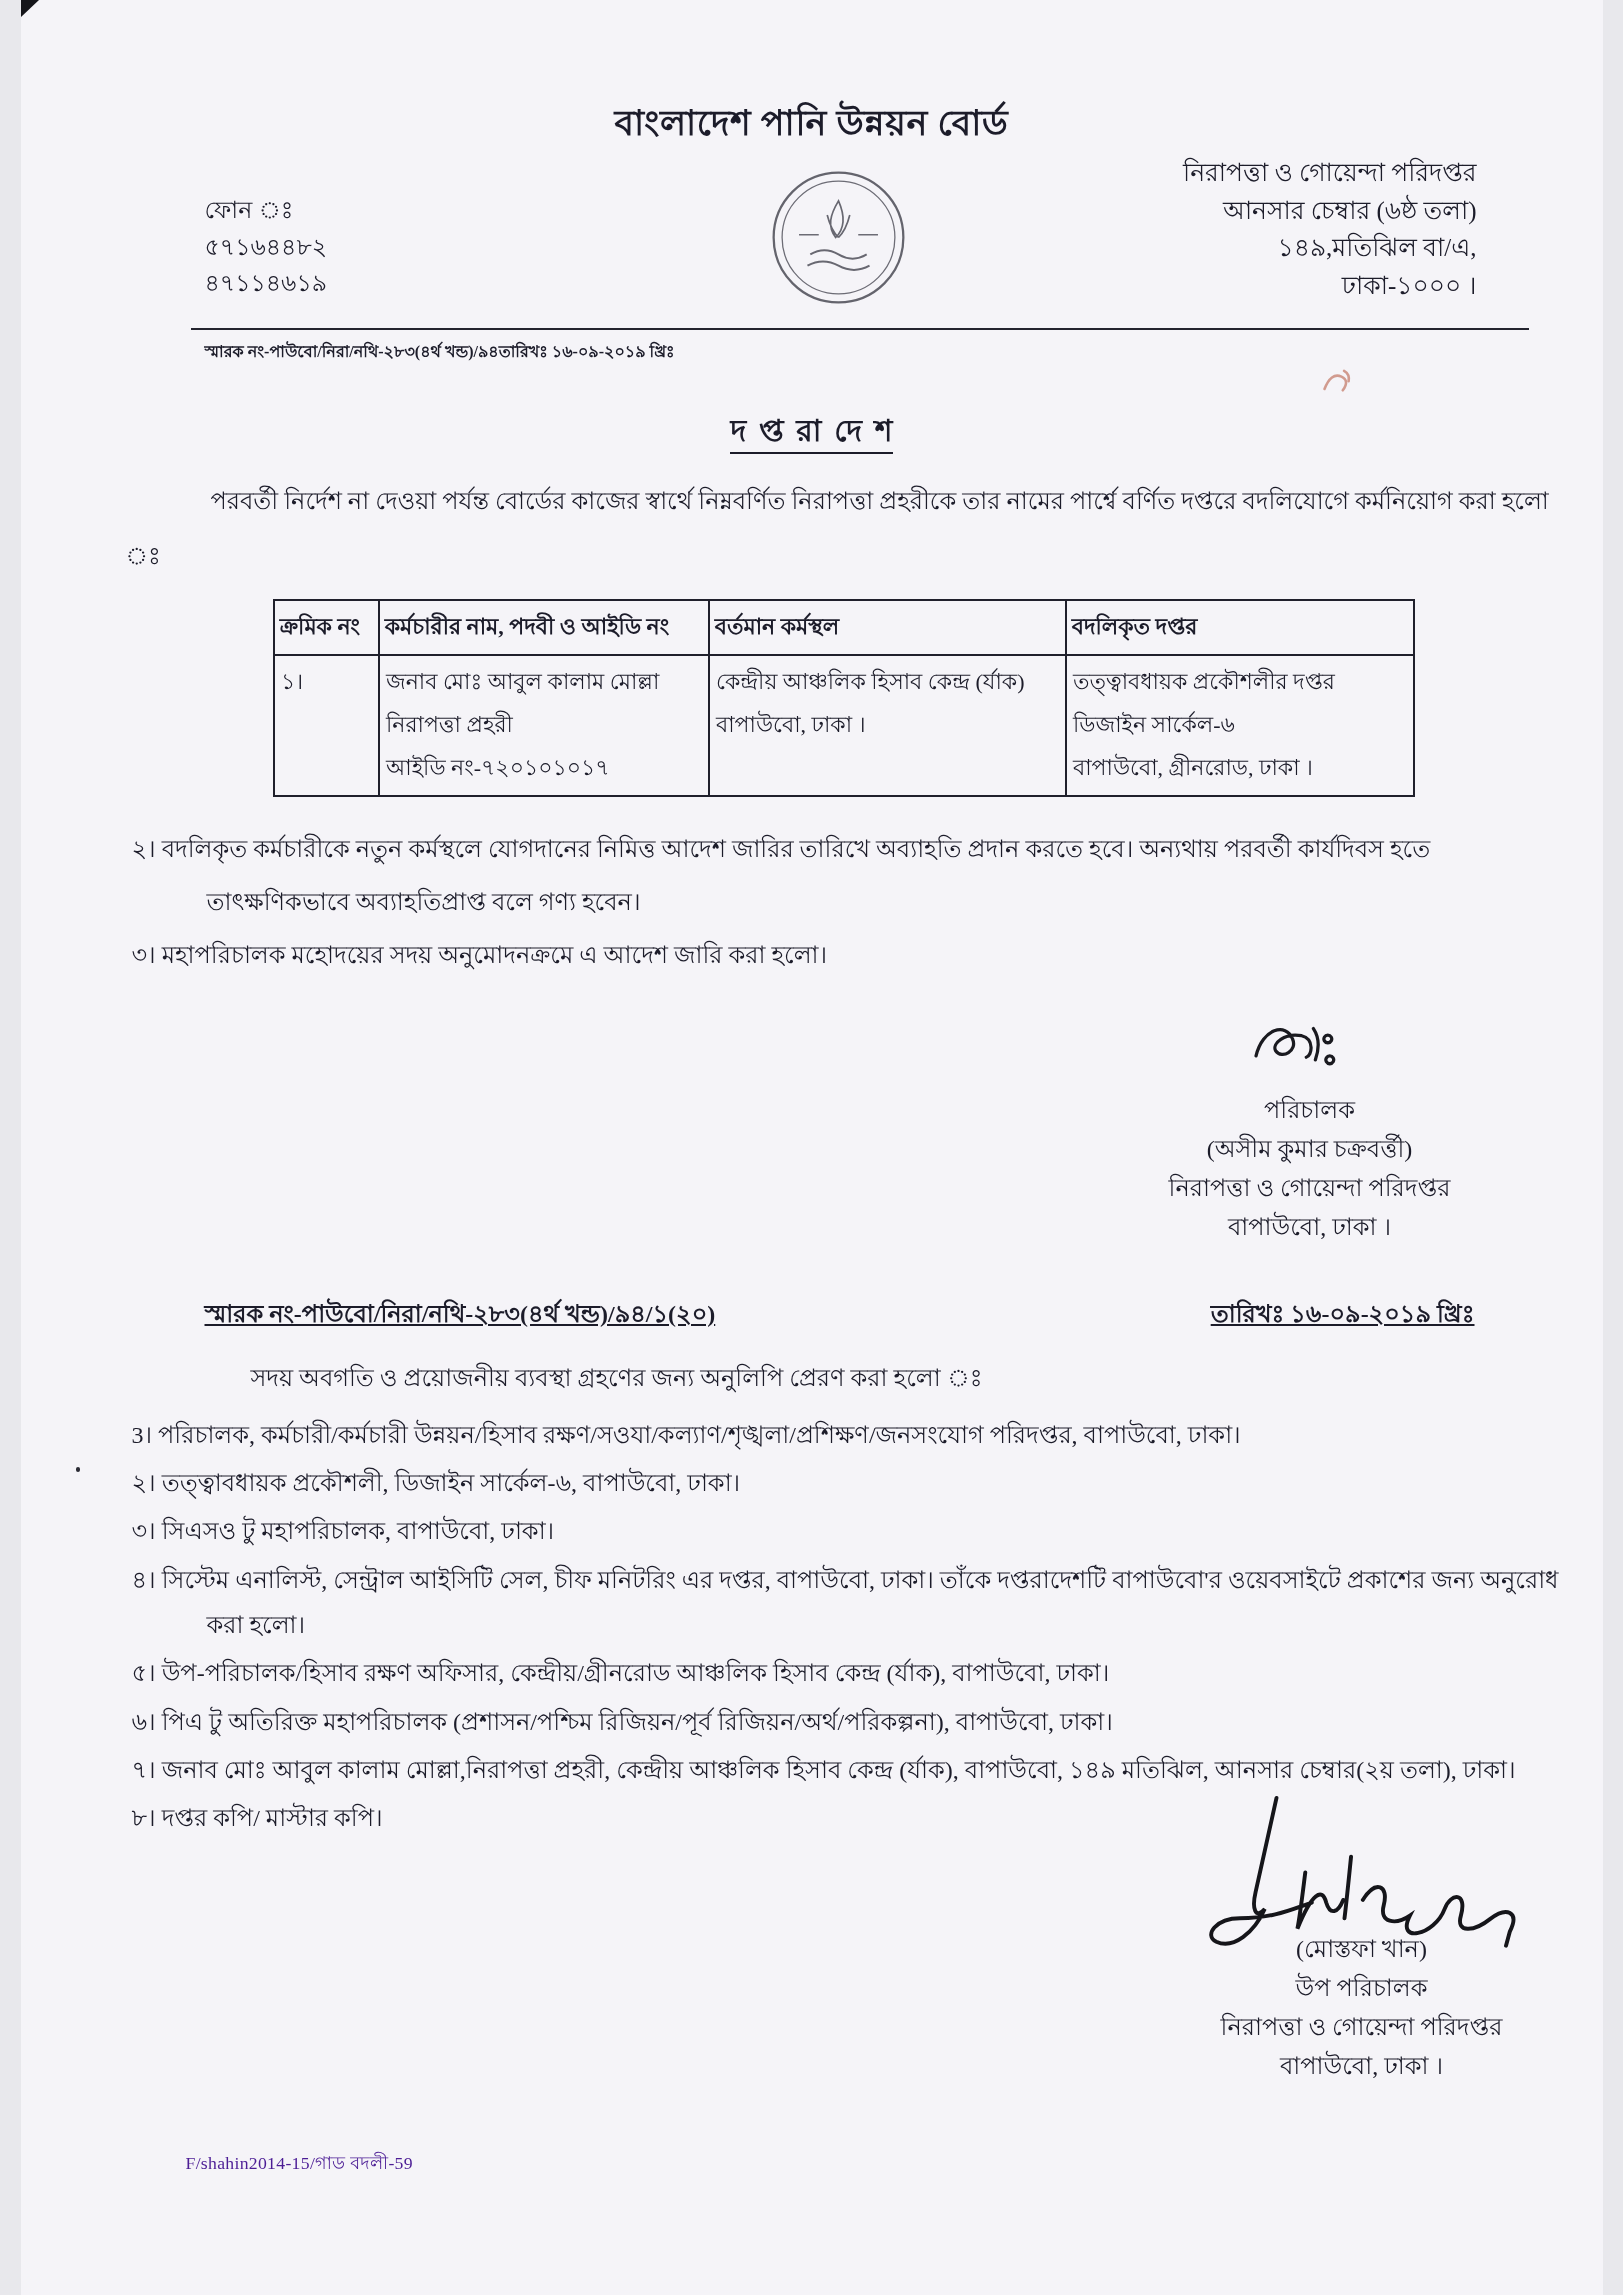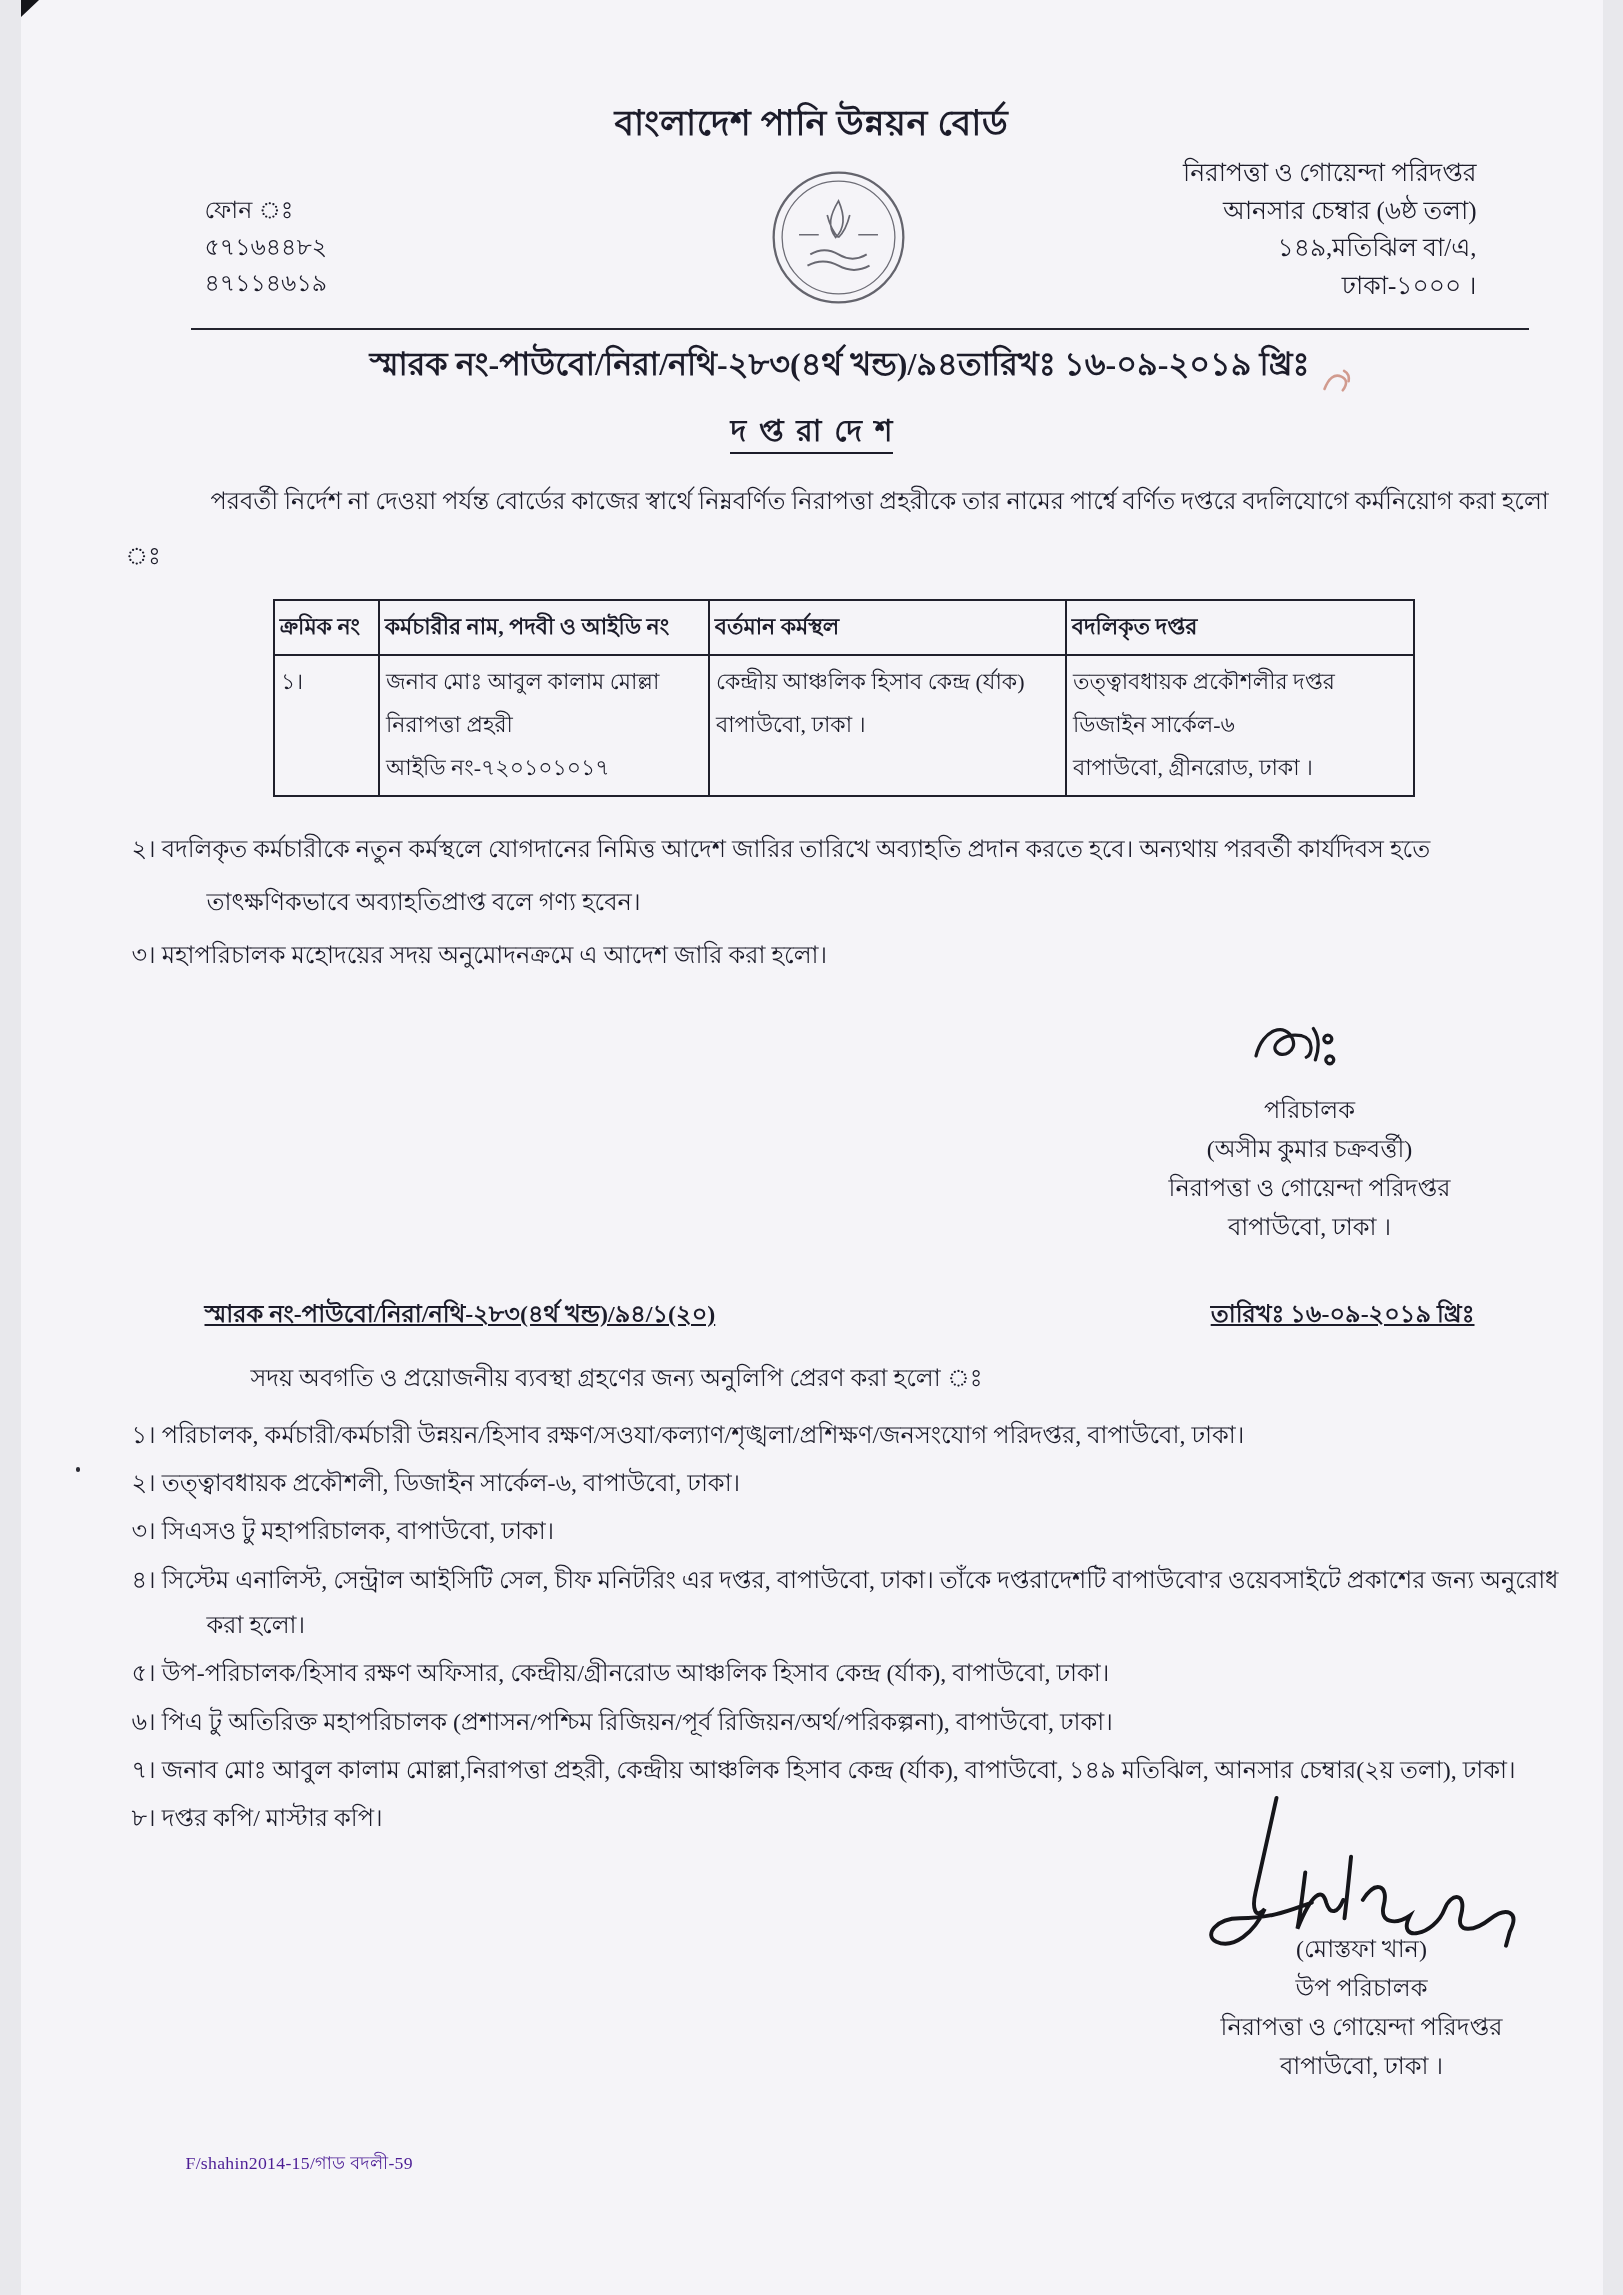--- a/index.html
+++ b/index.html
@@ -23,22 +23,22 @@
   .org-title{
     position:absolute; top:96px; left:0; width:100%;
     text-align:center; font-size:35px; font-weight:600; letter-spacing:0.7px;
   }
   .phone-block{ position:absolute; left:184px; top:192px; font-size:23.6px; line-height:1.55; }
   .seal{ position:absolute; left:747px; top:167px; opacity:.85; }
   .addr-block{ position:absolute; right:126px; top:154px; text-align:right; font-size:25px; line-height:1.5; }
   .top-rule{ position:absolute; left:170px; top:328px; width:1338px; border-top:2.6px solid #23232e; }
   .memo-row{
     position:absolute; left:184px; right:128px; top:339px;
-    display:flex; justify-content:center;
-    font-size:32px; font-weight:600;
+    display:flex; justify-content:flex-start;
+    font-size:16px; font-weight:600;
   }
   .red-mark{ position:absolute; left:1297px; top:364px; opacity:.55; }
   .order-title{ position:absolute; top:407px; left:0; width:100%; text-align:center; font-size:30px; font-weight:700; }
   .order-title span{ border-bottom:2.6px solid #1c1c2a; padding-bottom:5.2px; word-spacing:5.2px; }
   .intro{
     position:absolute; left:105px; top:474px; width:1442px;
     font-size:24px; line-height:2.3; text-indent:85px;
   }
   table.transfer{
     position:absolute; left:252px; top:599px; width:1140px;
@@ -179,21 +179,21 @@
   </div>
 
   <div class="memo-row-2">
     <div>স্মারক নং-পাউবো/নিরা/নথি-২৮৩(৪র্থ খন্ড)/৯৪/১(২০)</div>
     <div>তারিখঃ ১৬-০৯-২০১৯ খ্রিঃ</div>
   </div>
 
   <div class="cc-intro">সদয় অবগতি ও প্রয়োজনীয় ব্যবস্থা গ্রহণের জন্য অনুলিপি প্রেরণ করা হলো ঃ</div>
 
   <div class="cc-list">
-    <div class="cc-item">১। পরিচালক, কর্মচারী/কর্মচারী উন্নয়ন/হিসাব রক্ষণ/সওযা/কল্যাণ/শৃঙ্খলা/প্রশিক্ষণ/জনসংযোগ পরিদপ্তর, বাপাউবো, ঢাকা।</div>
+    <div class="cc-item">3। পরিচালক, কর্মচারী/কর্মচারী উন্নয়ন/হিসাব রক্ষণ/সওযা/কল্যাণ/শৃঙ্খলা/প্রশিক্ষণ/জনসংযোগ পরিদপ্তর, বাপাউবো, ঢাকা।</div>
     <div class="cc-item">২। তত্ত্বাবধায়ক প্রকৌশলী, ডিজাইন সার্কেল-৬, বাপাউবো, ঢাকা।</div>
     <div class="cc-item">৩। সিএসও টু মহাপরিচালক, বাপাউবো, ঢাকা।</div>
     <div class="cc-item">৪। সিস্টেম এনালিস্ট, সেন্ট্রাল আইসিটি সেল, চীফ মনিটরিং এর দপ্তর, বাপাউবো, ঢাকা। তাঁকে দপ্তরাদেশটি বাপাউবো'র ওয়েবসাইটে প্রকাশের জন্য অনুরোধ করা হলো।</div>
     <div class="cc-item">৫। উপ-পরিচালক/হিসাব রক্ষণ অফিসার, কেন্দ্রীয়/গ্রীনরোড আঞ্চলিক হিসাব কেন্দ্র (র্যাক), বাপাউবো, ঢাকা।</div>
     <div class="cc-item">৬। পিএ টু অতিরিক্ত মহাপরিচালক (প্রশাসন/পশ্চিম রিজিয়ন/পূর্ব রিজিয়ন/অর্থ/পরিকল্পনা), বাপাউবো, ঢাকা।</div>
     <div class="cc-item">৭। জনাব মোঃ আবুল কালাম মোল্লা,নিরাপত্তা প্রহরী, কেন্দ্রীয় আঞ্চলিক হিসাব কেন্দ্র (র্যাক), বাপাউবো, ১৪৯ মতিঝিল, আনসার চেম্বার(২য় তলা), ঢাকা।</div>
     <div class="cc-item">৮। দপ্তর কপি/ মাস্টার কপি।</div>
   </div>
 
   <div class="sig-secondary">

